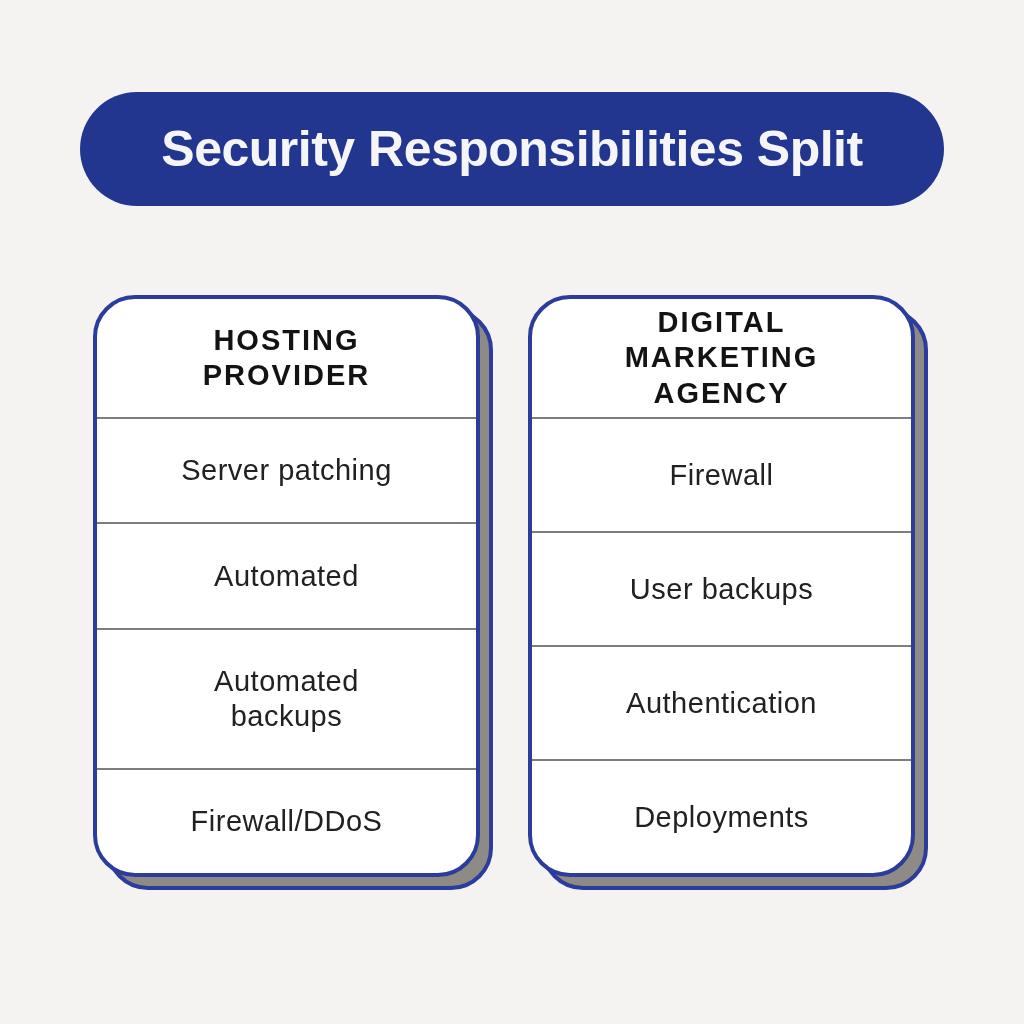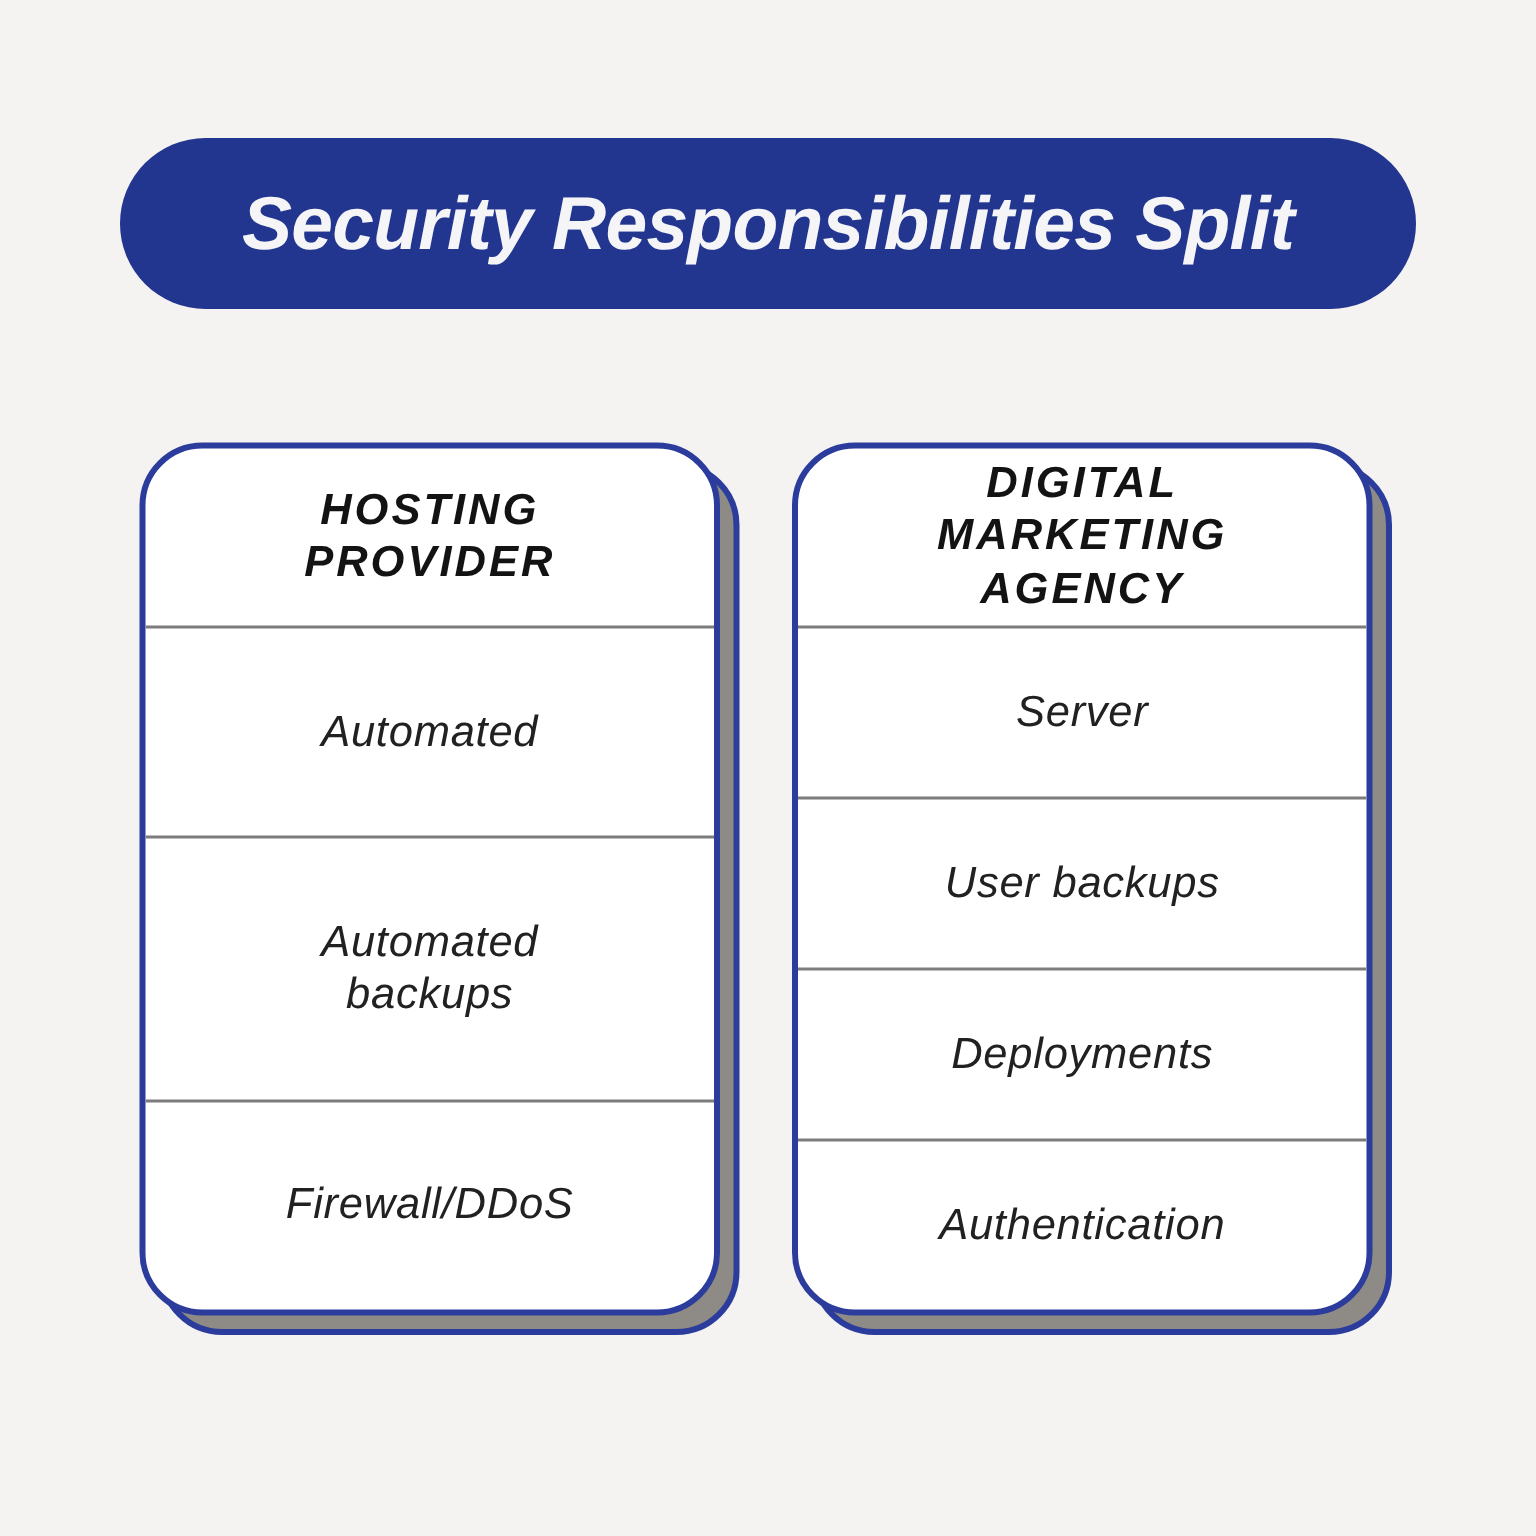--- a/index.html
+++ b/index.html
@@ -1,15 +1,15 @@
 <!DOCTYPE html>
 <html><head>
 <meta charset="utf-8">
 <style>
-  * { margin: 0; padding: 0; box-sizing: border-box; font-style: italic; }
+  * { margin: 0; padding: 0; box-sizing: border-box; }
   html, body {
     width: 1024px; height: 1024px;
     font-family: "Liberation Sans", sans-serif;
   }
   body { background: #f4f3f2; position: relative; overflow: hidden; }
 
   
   .banner {
     position: absolute;
     left: 80px; top: 92px;
@@ -84,31 +84,32 @@
 
 <div class="banner">
   <span class="banner-text">Security Responsibilities Split</span>
 </div>
 
 <div class="card-wrap left">
   <div class="card-shadow"></div>
   <div class="card">
     <div class="card-header">HOSTING
 PROVIDER</div>
+    <div class="card-row">Server patching</div>
     <div class="card-row">Automated</div>
     <div class="card-row">Automated
 backups</div>
     <div class="card-row">Firewall/DDoS</div>
   </div>
 </div>
 
 <div class="card-wrap right">
   <div class="card-shadow"></div>
   <div class="card">
     <div class="card-header">DIGITAL
 MARKETING
 AGENCY</div>
-    <div class="card-row">Server</div>
+    <div class="card-row">Firewall</div>
     <div class="card-row">User backups</div>
+    <div class="card-row">Authentication</div>
     <div class="card-row">Deployments</div>
-    <div class="card-row">Authentication</div>
   </div>
 </div>
 
 </body></html>

